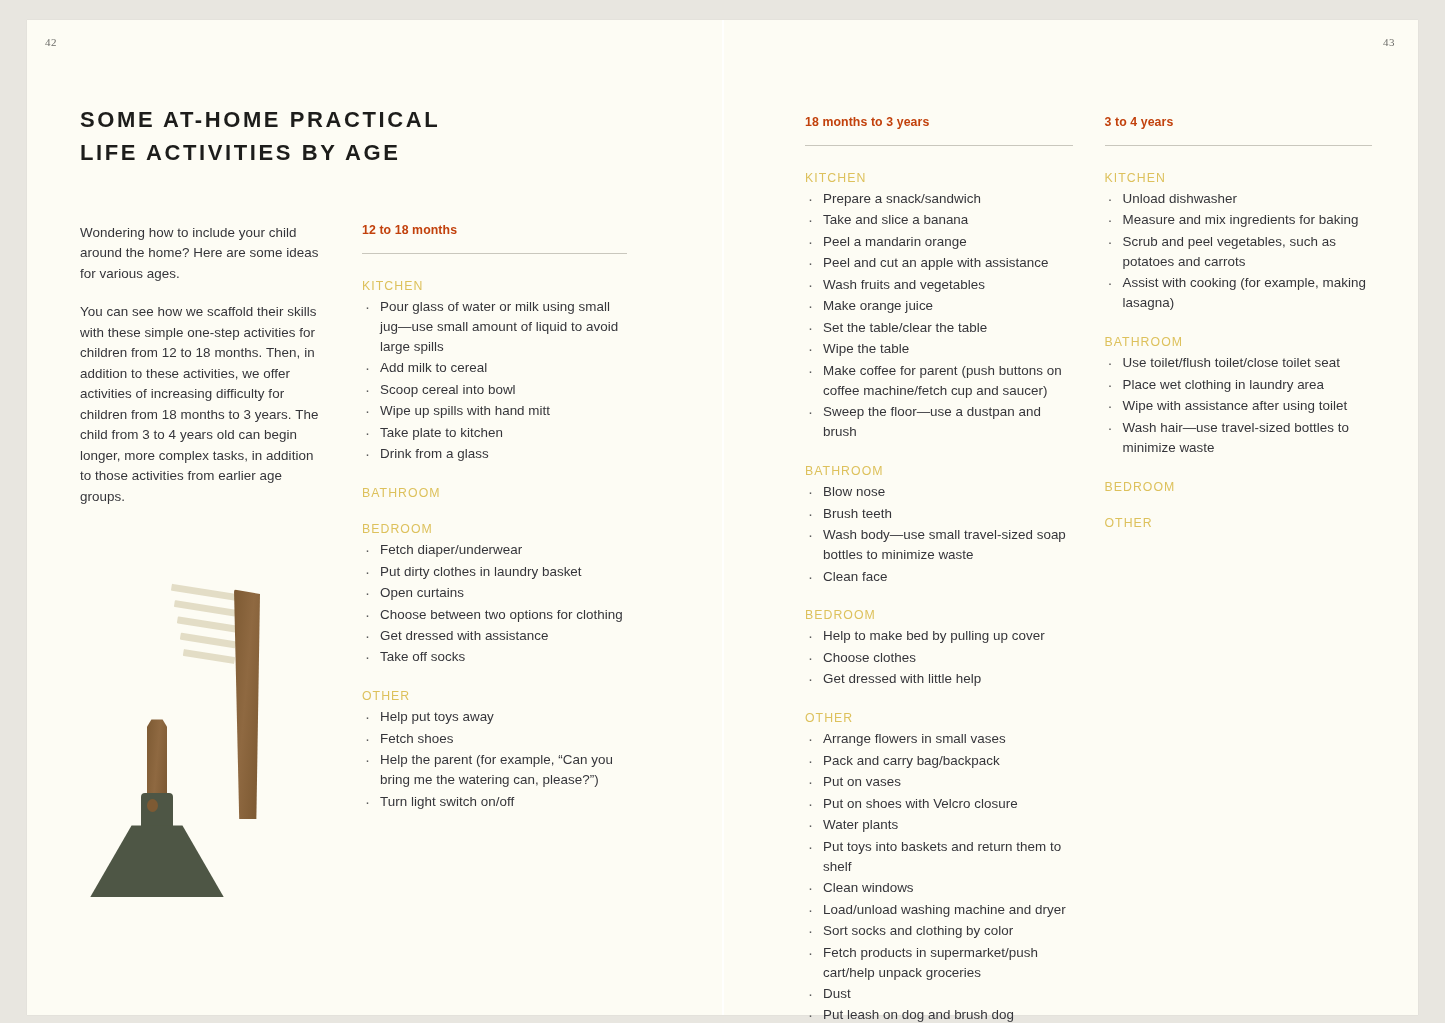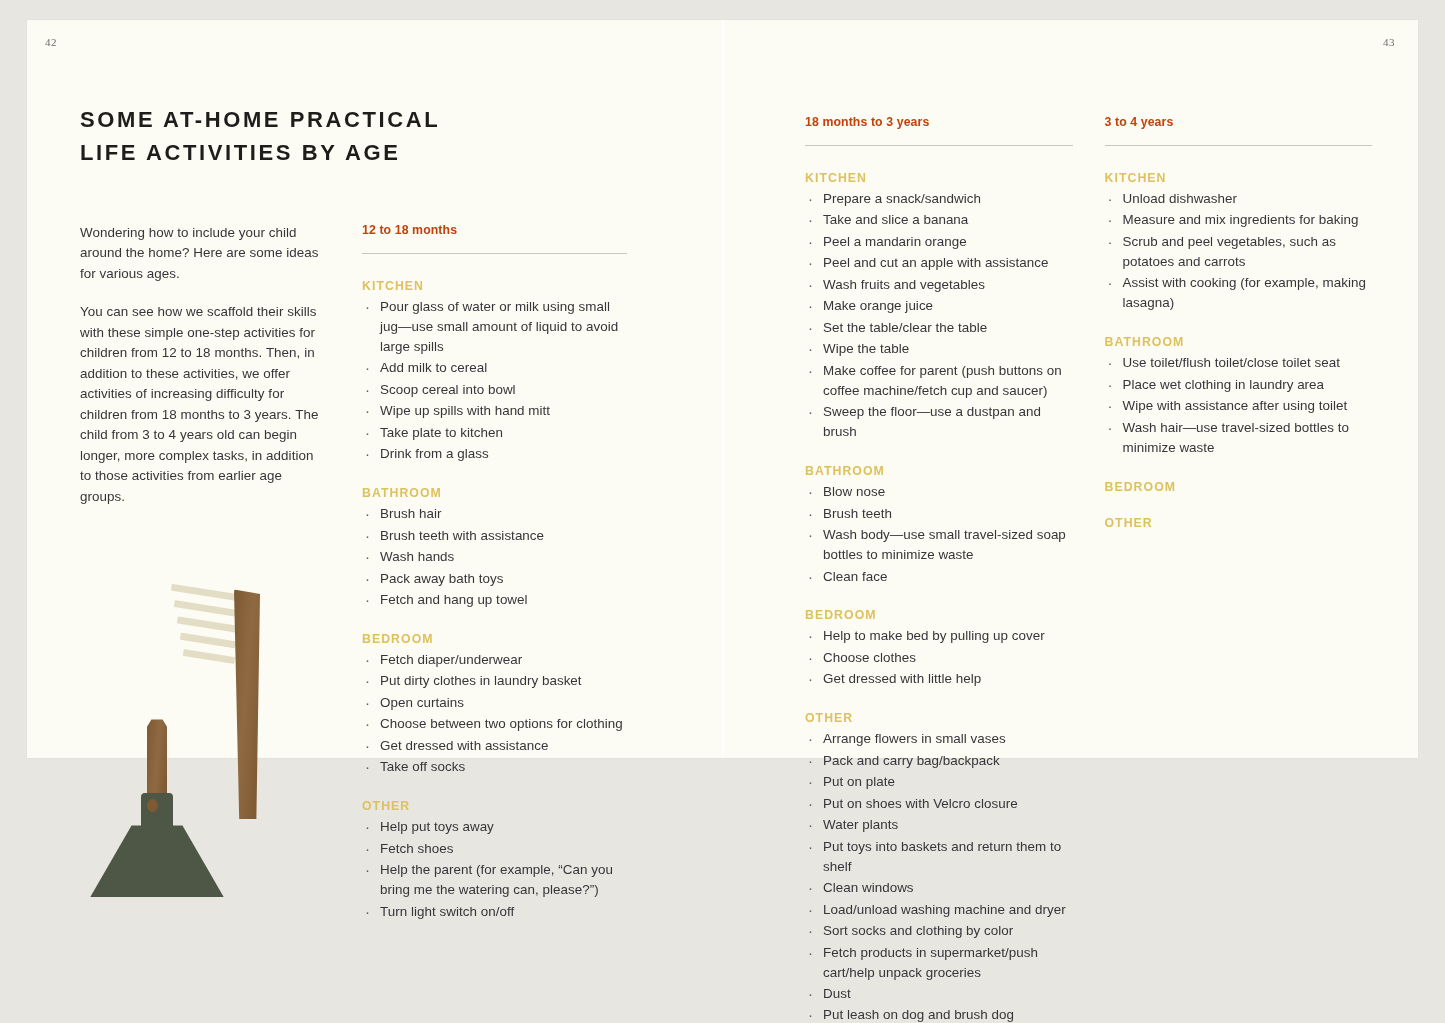--- a/index.html
+++ b/index.html
@@ -14,21 +14,21 @@
     background: #e8e6e0;
     font-family: "Liberation Sans", sans-serif;
     position: relative;
   }
 
   .spread {
     position: absolute;
     left: 27px;
     top: 20px;
     width: 1391px;
-    height: 738px;
+    height: 995px;
     background: #fdfcf4;
     box-shadow: 0 0 1px rgba(0,0,0,0.10);
     display: flex;
   }
 
   .gutter-line {
     position: absolute;
     left: 695px;
     top: 0;
     width: 2px;
@@ -196,21 +196,21 @@
   .col-rule {
     height: 1px;
     background: #c9c7bd;
     margin-bottom: 25px;
   }
   .section { margin-bottom: 22px; }
   .section:last-child { margin-bottom: 0; }
 
   .section-head {
     font-size: 12.3px;
-    font-weight: 700;
+    font-weight: 400;
     letter-spacing: 1.05px;
     color: #ddc15c;
     margin-bottom: 4px;
     text-transform: uppercase;
   }
 
   ul.items { list-style: none; }
 
   ul.items li {
     position: relative;
@@ -276,27 +276,20 @@
                   <li>Pour glass of water or milk using small jug—use small amount of liquid to avoid large spills</li>
                   <li>Add milk to cereal</li>
                   <li>Scoop cereal into bowl</li>
                   <li>Wipe up spills with hand mitt</li>
                   <li>Take plate to kitchen</li>
                   <li>Drink from a glass</li>
                 </ul>
               </div>
               <div class="section">
                 <div class="section-head">BATHROOM</div>
-                <ul class="items">
-                  <li>Brush hair</li>
-                  <li>Brush teeth with assistance</li>
-                  <li>Wash hands</li>
-                  <li>Pack away bath toys</li>
-                  <li>Fetch and hang up towel</li>
-                </ul>
               </div>
               <div class="section">
                 <div class="section-head">BEDROOM</div>
                 <ul class="items">
                   <li>Fetch diaper/underwear</li>
                   <li>Put dirty clothes in laundry basket</li>
                   <li>Open curtains</li>
                   <li>Choose between two options for clothing</li>
                   <li>Get dressed with assistance</li>
                   <li>Take off socks</li>
@@ -357,21 +350,21 @@
                 <li>Help to make bed by pulling up cover</li>
                 <li>Choose clothes</li>
                 <li>Get dressed with little help</li>
               </ul>
             </div>
             <div class="section">
               <div class="section-head">OTHER</div>
               <ul class="items">
                 <li>Arrange flowers in small vases</li>
                 <li>Pack and carry bag/backpack</li>
-                <li>Put on plate</li>
+                <li>Put on vases</li>
                 <li>Put on shoes with Velcro closure</li>
                 <li>Water plants</li>
                 <li>Put toys into baskets and return them to shelf</li>
                 <li>Clean windows</li>
                 <li>Load/unload washing machine and dryer</li>
                 <li>Sort socks and clothing by color</li>
                 <li>Fetch products in supermarket/push cart/help unpack groceries</li>
                 <li>Dust</li>
                 <li>Put leash on dog and brush dog</li>
               </ul>

